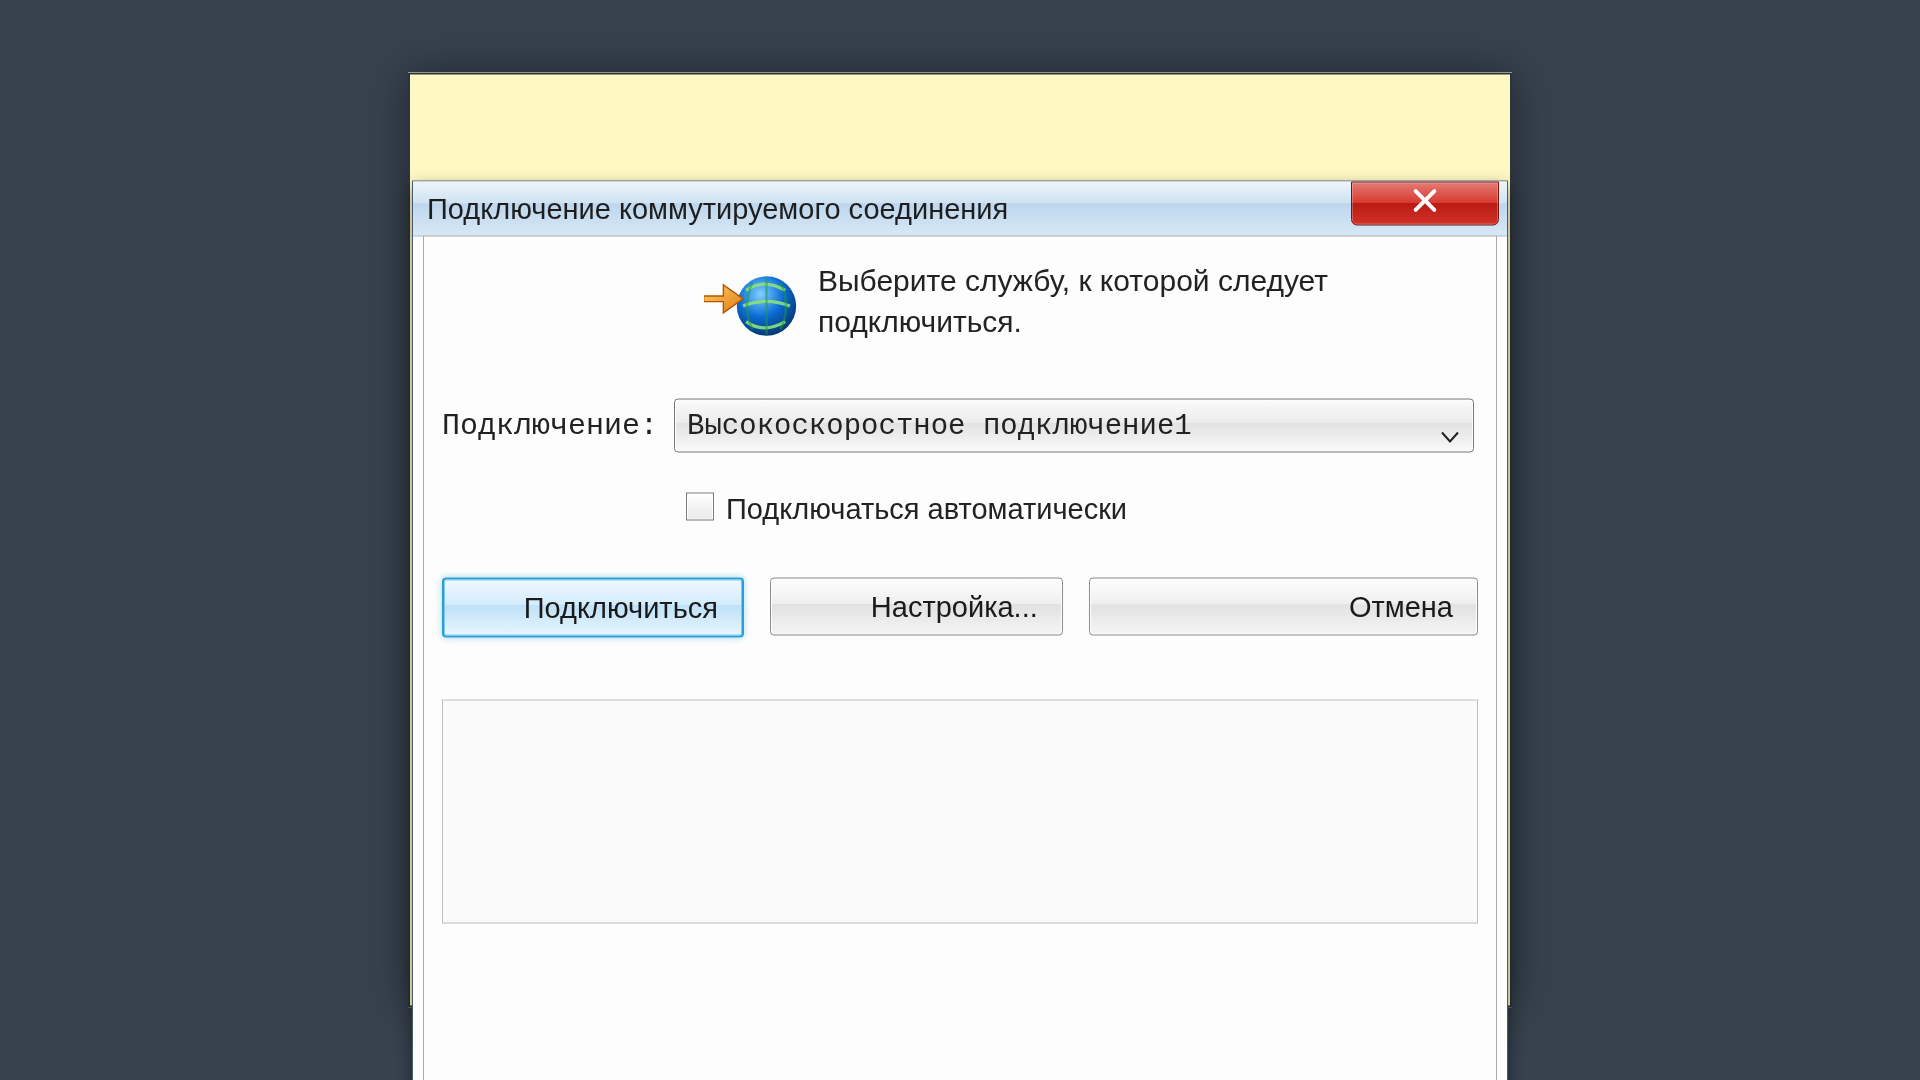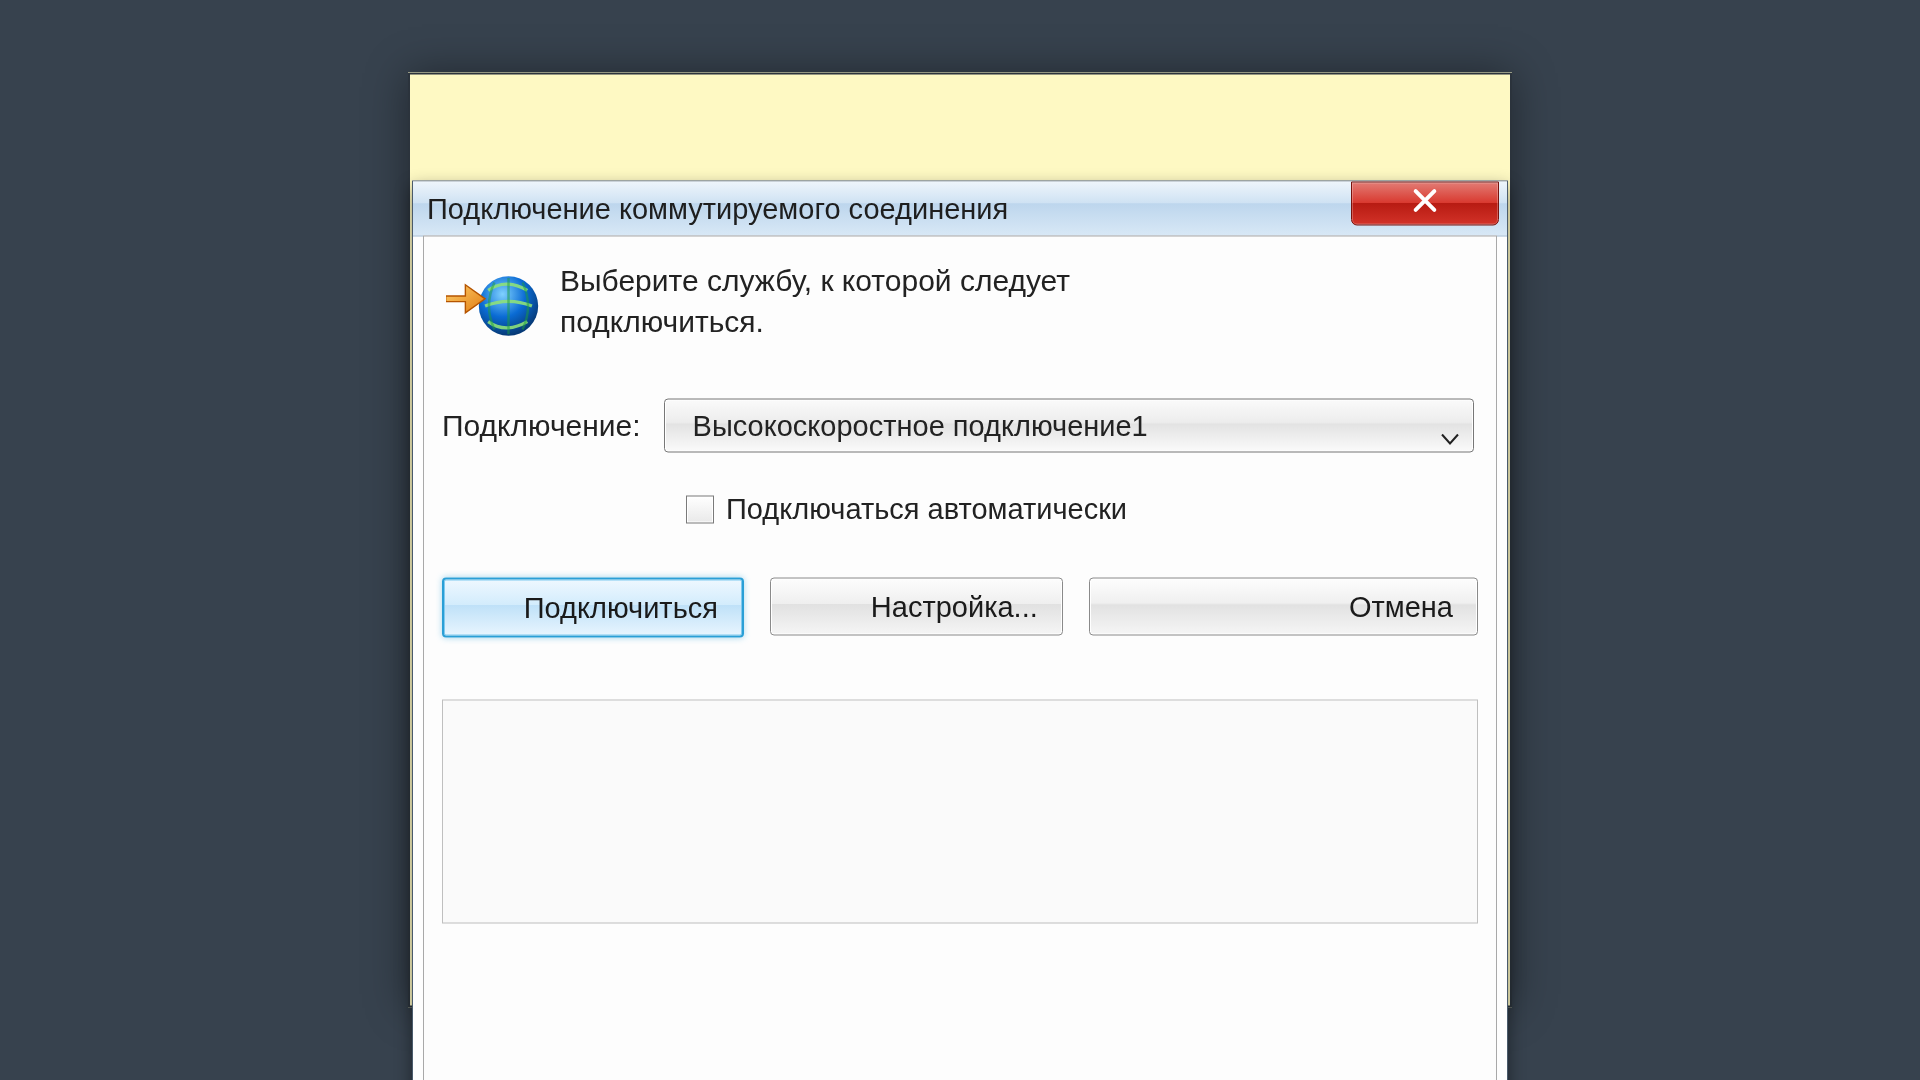--- a/index.html
+++ b/index.html
@@ -71,63 +71,65 @@
     background: #fdfdfd;
     padding: 24px 18px 18px 18px;
     box-sizing: border-box;
   }
 
   .intro-row {
     display: flex;
     gap: 14px;
     align-items: flex-start;
     margin-bottom: 52px;
+    justify-content: flex-end;
   }
   .globe-icon { width: 100px; height: 78px; flex-shrink: 0; margin-left: 4px; margin-top: 8px;}
   .intro-text {
     font-size: 30px;
     color: #222;
     line-height: 1.35;
     max-width: 660px;
   }
 
   .field-row {
     display: flex;
     align-items: center;
-    gap: 23px;
+    gap: 16px;
     margin-bottom: 40px;
+    font-family: Liberation Mono, monospace;
   }
   .field-row label {
     font-size: 30px;
     color: #222;
   }
   .combo {
     flex: 1;
     margin-right: 4px;
     height: 52px;
     border: 1px solid #777;
     border-radius: 4px;
     background: linear-gradient(#fafafa,#ececec 45%,#e2e2e2 46%,#fafafa);
     display: flex;
     align-items: center;
-    padding: 0 44px 0 28px;
+    padding: 0 44px 0 12px;
     font-size: 29px;
     color: #222;
     position: relative;
     cursor: pointer;
     box-shadow: inset 0 0 0 1px #fff;
   }
   .combo .arrow {
     position: absolute; right: 14px; top: 50%; transform: translateY(-50%);
     width: 18px; height: 12px;
   }
 
   .check-row {
     display: flex;
-    align-items: center;
+    align-items: flex-start;
     gap: 12px;
     margin-left: 244px;
     margin-bottom: 52px;
   }
   .win-checkbox {
     width: 26px; height: 26px;
     border: 1px solid #7a7a7a;
     background: linear-gradient(#fff,#e9e9e9);
     box-shadow: inset 0 0 0 1px #fff;
     cursor: pointer;

